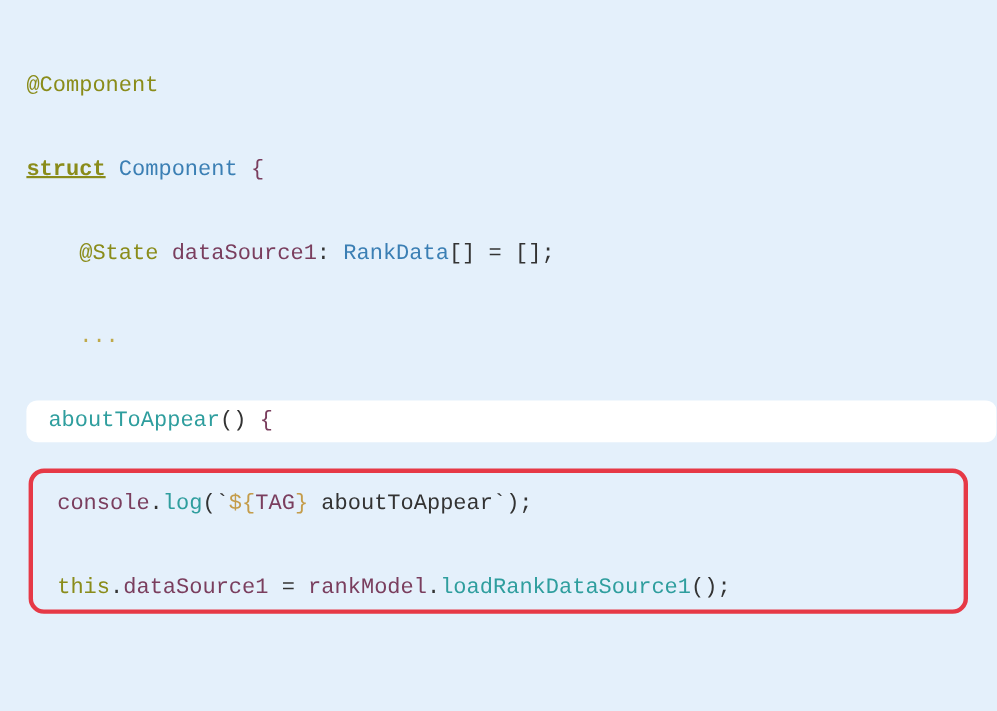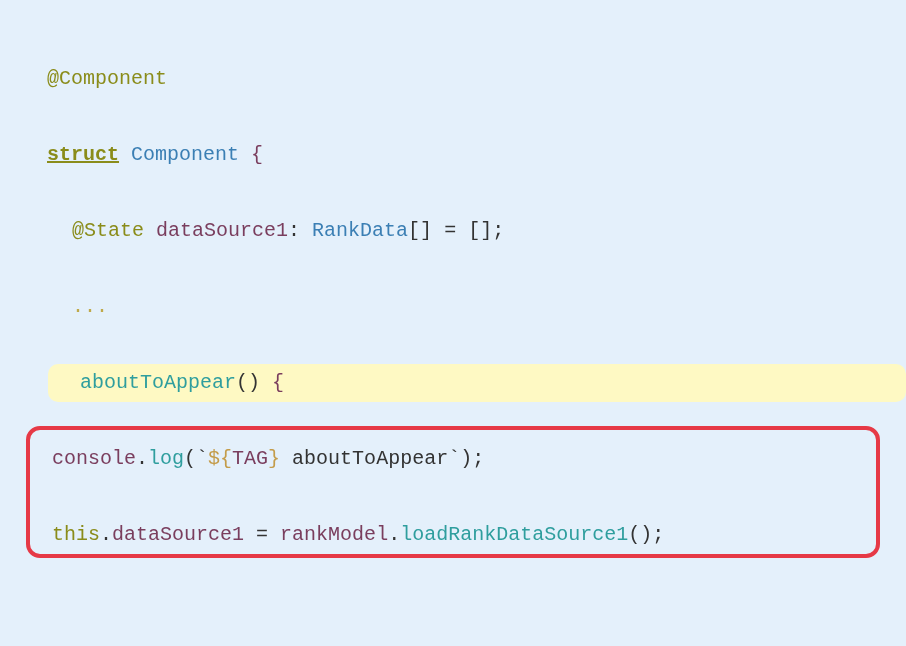--- a/index.html
+++ b/index.html
@@ -16,27 +16,27 @@
     position: relative;
     width: 906px;
     height: 646px;
     background: #e4f0fb;
     padding: 22px 0 0 0;
     overflow: hidden;
     white-space: pre;
   }
   .line {
     display: block;
-    padding-left: 47px;
+    padding-left: 24px;
     position: relative;
   }
   .highlight-line {
-    background: #fef9c3;
-    margin-left: 48px;
-    padding-left: 32px;
+    background: #ffffff;
+    margin-left: 24px;
+    padding-left: 20px;
     border-radius: 10px;
   }
   .indent1 { padding-left: 72px; }
   .indent2 { padding-left: 52px; }
   .red-box {
     position: absolute;
     left: 26px;
     top: 426px;
     width: 854px;
     height: 132px;

